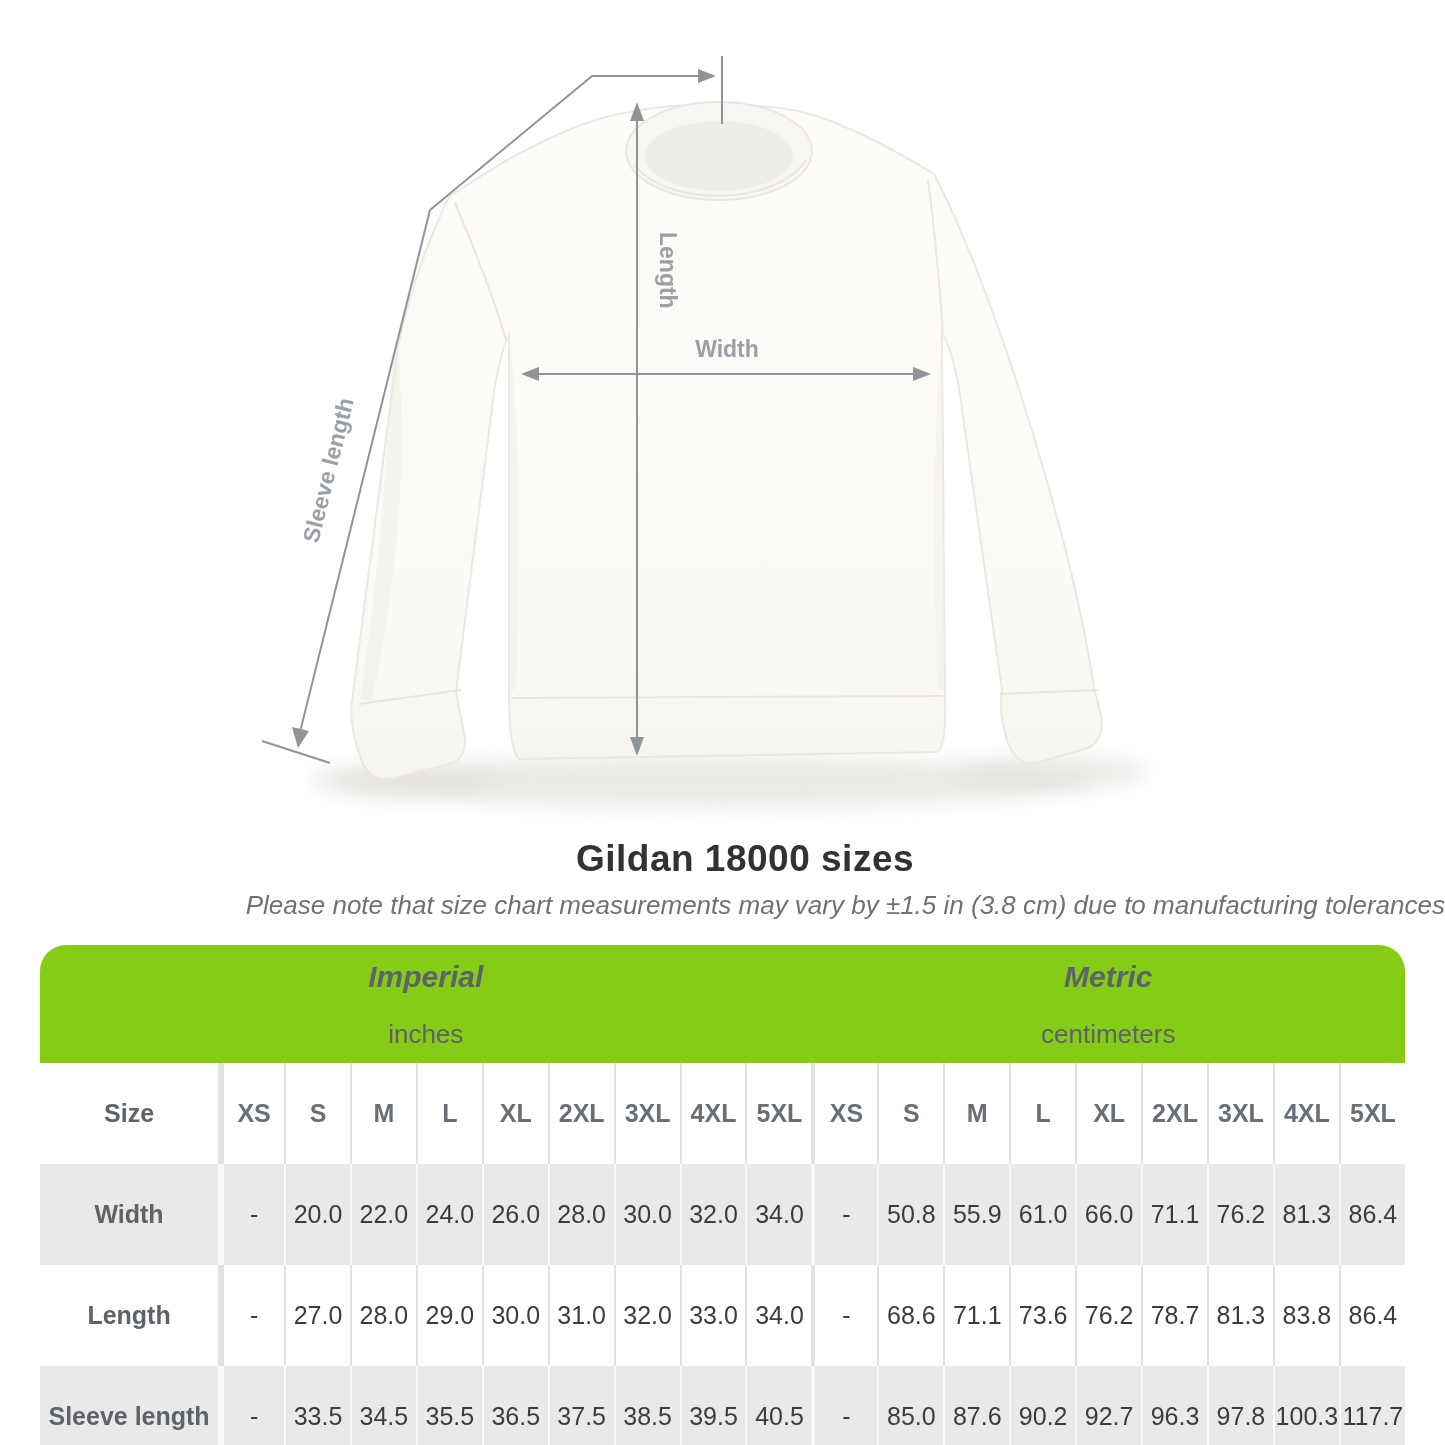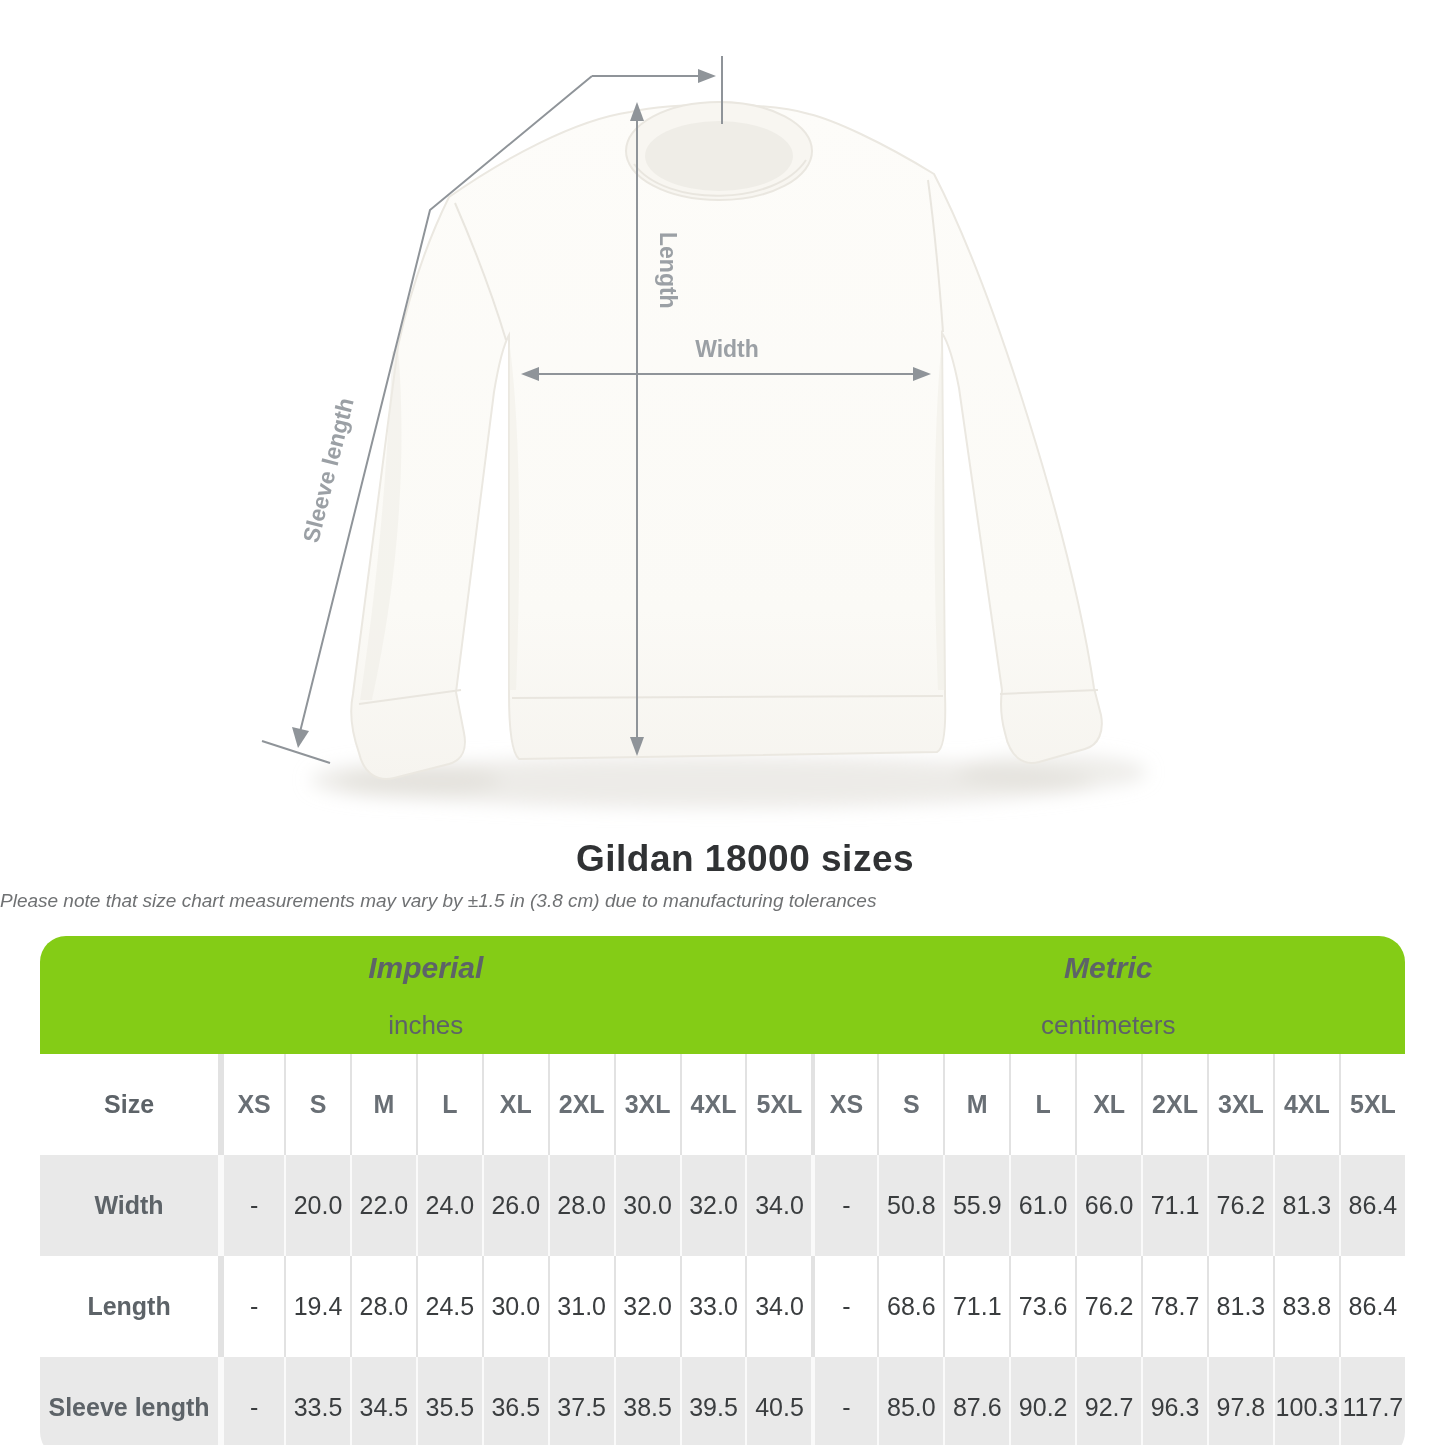--- a/index.html
+++ b/index.html
@@ -13,22 +13,22 @@
   .diagram-wrap{width:1445px;height:828px;position:relative;}
   .diagram-wrap svg{display:block;}
 
   
   .title{
     text-align:center;
     font-size:37px;font-weight:bold;color:#303234;
     margin:10px 0 10px 0;letter-spacing:.5px;padding-left:45px;
   }
   .note{
-    text-align:left;
-    font-style:italic;font-size:19px;color:#6f7173;
+    text-align:right;
+    font-style:italic;font-size:26px;color:#6f7173;
     margin:0 0 24px 0;
   }
 
   
   .size-table{
     margin:0 40px;
     width:1365px;
     border-collapse:separate;border-spacing:0;
     table-layout:fixed;
   }
@@ -244,23 +244,23 @@
       <td class="val d">61.0</td>
       <td class="val d">66.0</td>
       <td class="val d">71.1</td>
       <td class="val d">76.2</td>
       <td class="val d">81.3</td>
       <td class="val d">86.4</td>
     </tr>
     <tr class="r r-white">
       <th class="row-label">Length</th>
       <td class="val d d-first">-</td>
-      <td class="val d">19.4</td>
+      <td class="val d">27.0</td>
       <td class="val d">28.0</td>
-      <td class="val d">24.5</td>
+      <td class="val d">29.0</td>
       <td class="val d">30.0</td>
       <td class="val d">31.0</td>
       <td class="val d">32.0</td>
       <td class="val d">33.0</td>
       <td class="val d">34.0</td>
       <td class="val d d-group">-</td>
       <td class="val d">68.6</td>
       <td class="val d">71.1</td>
       <td class="val d">73.6</td>
       <td class="val d">76.2</td>

